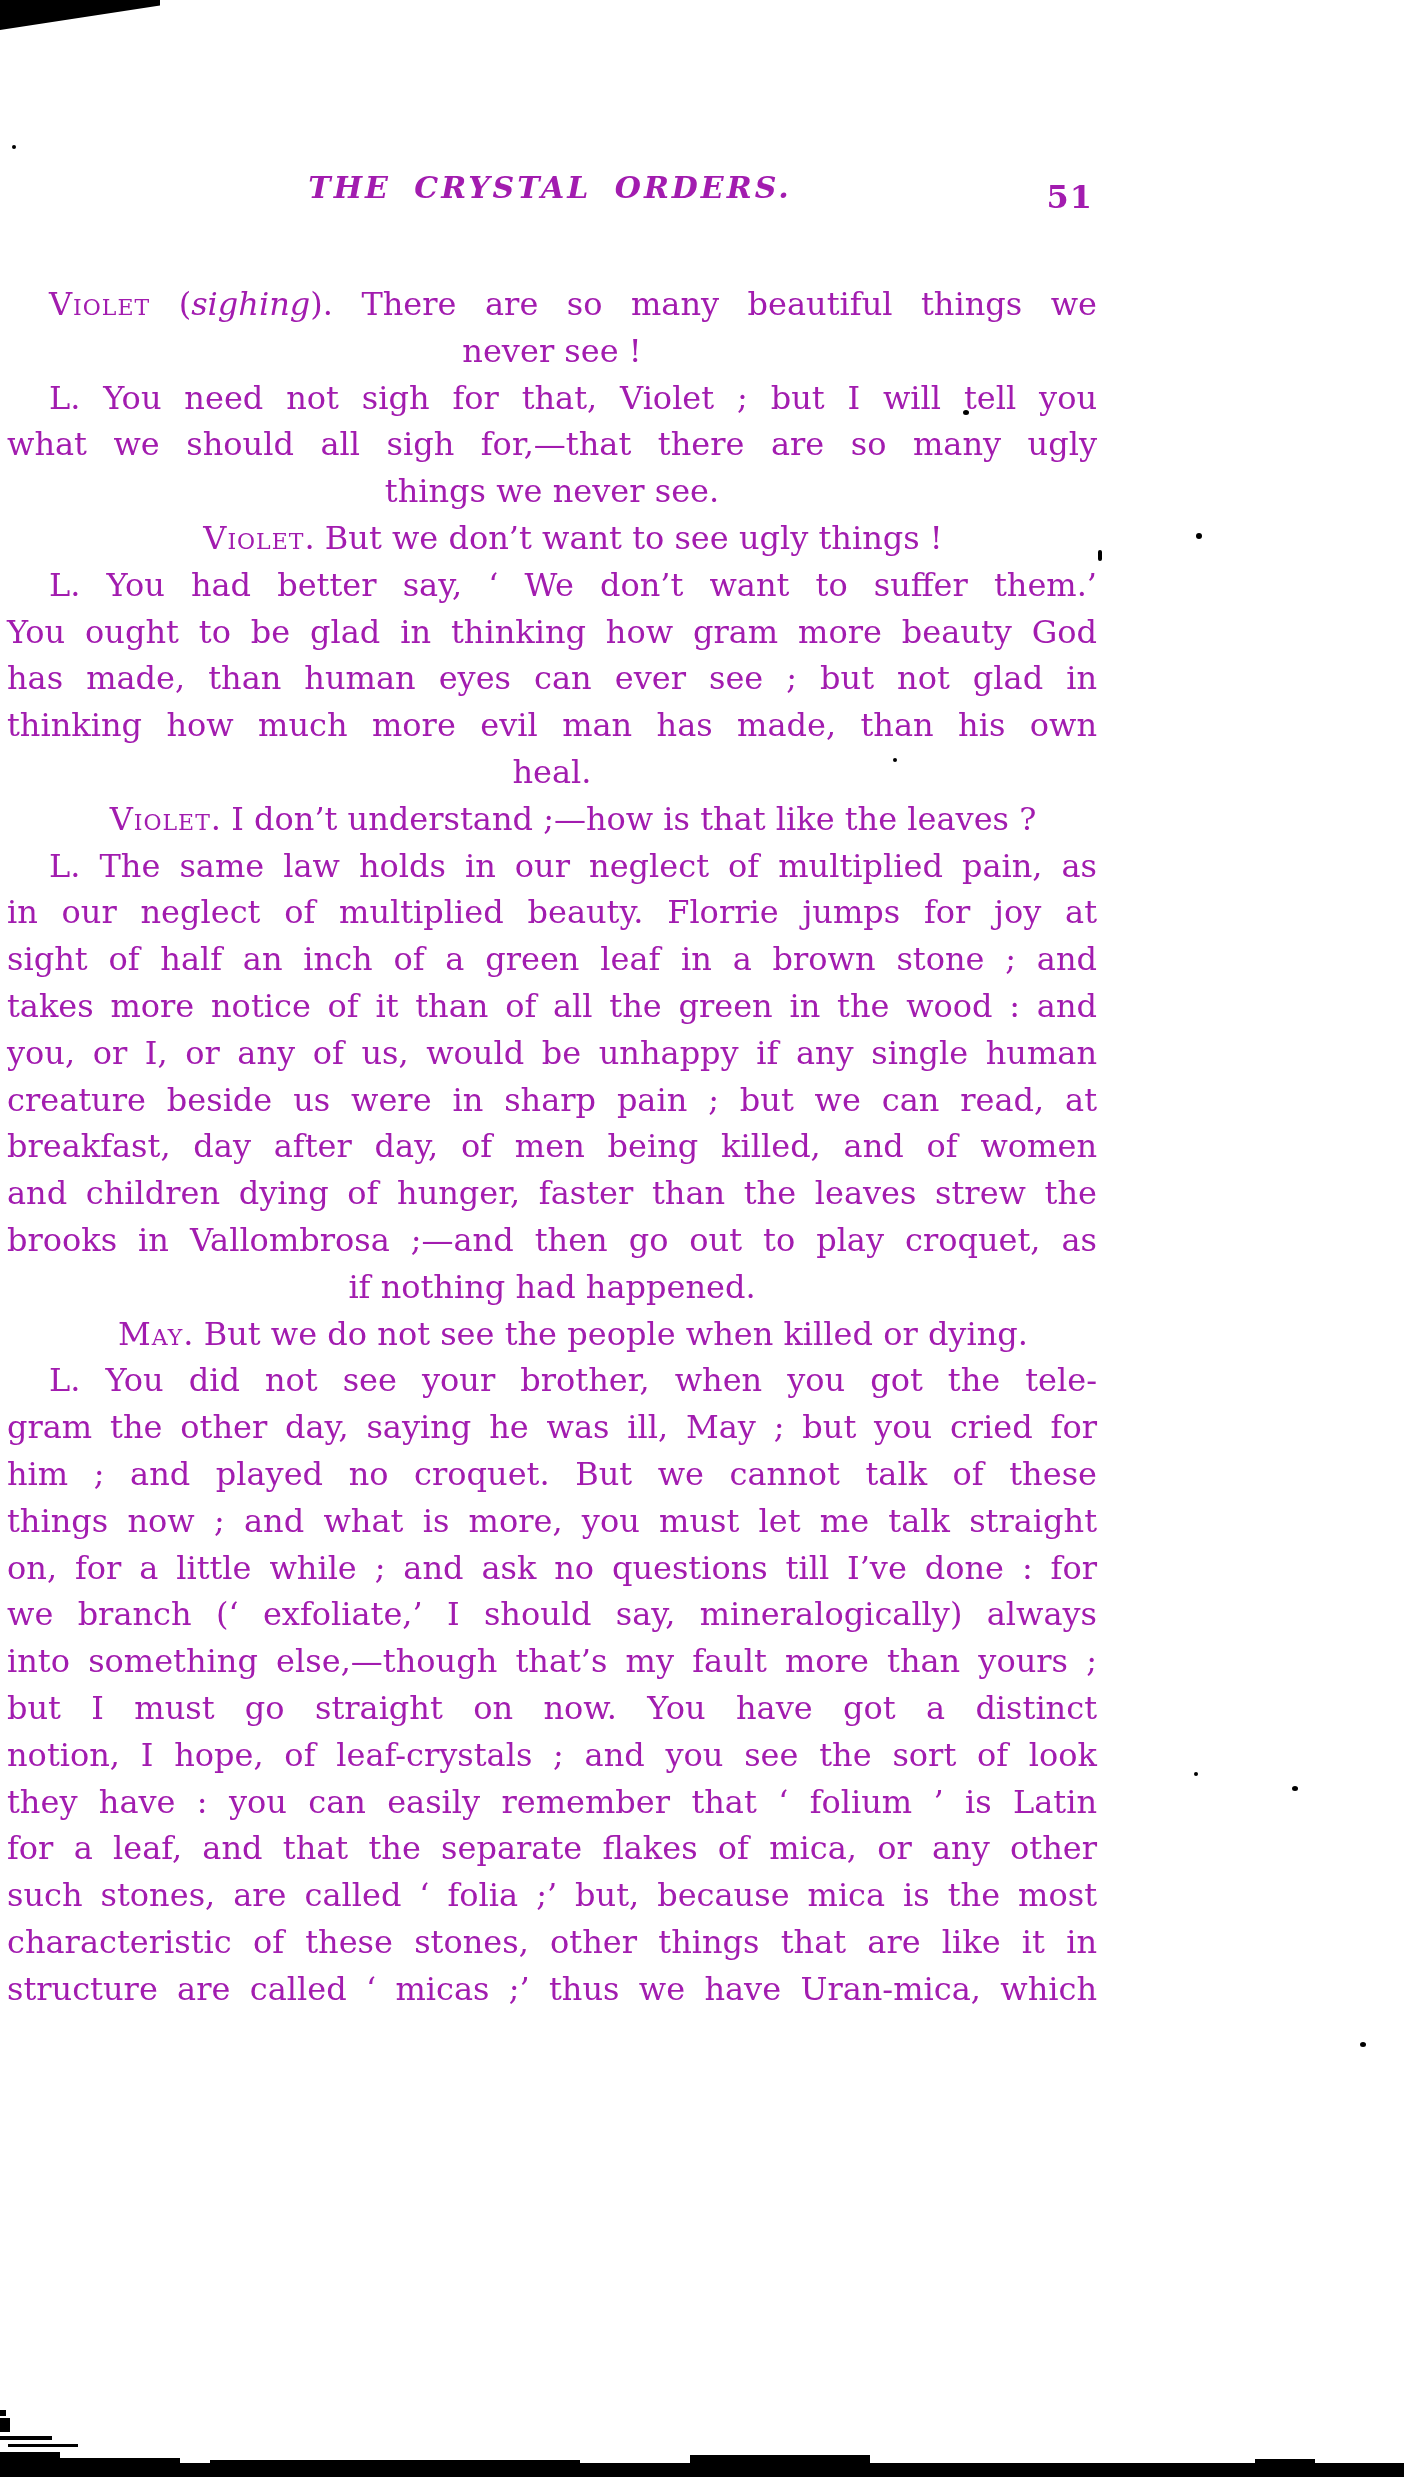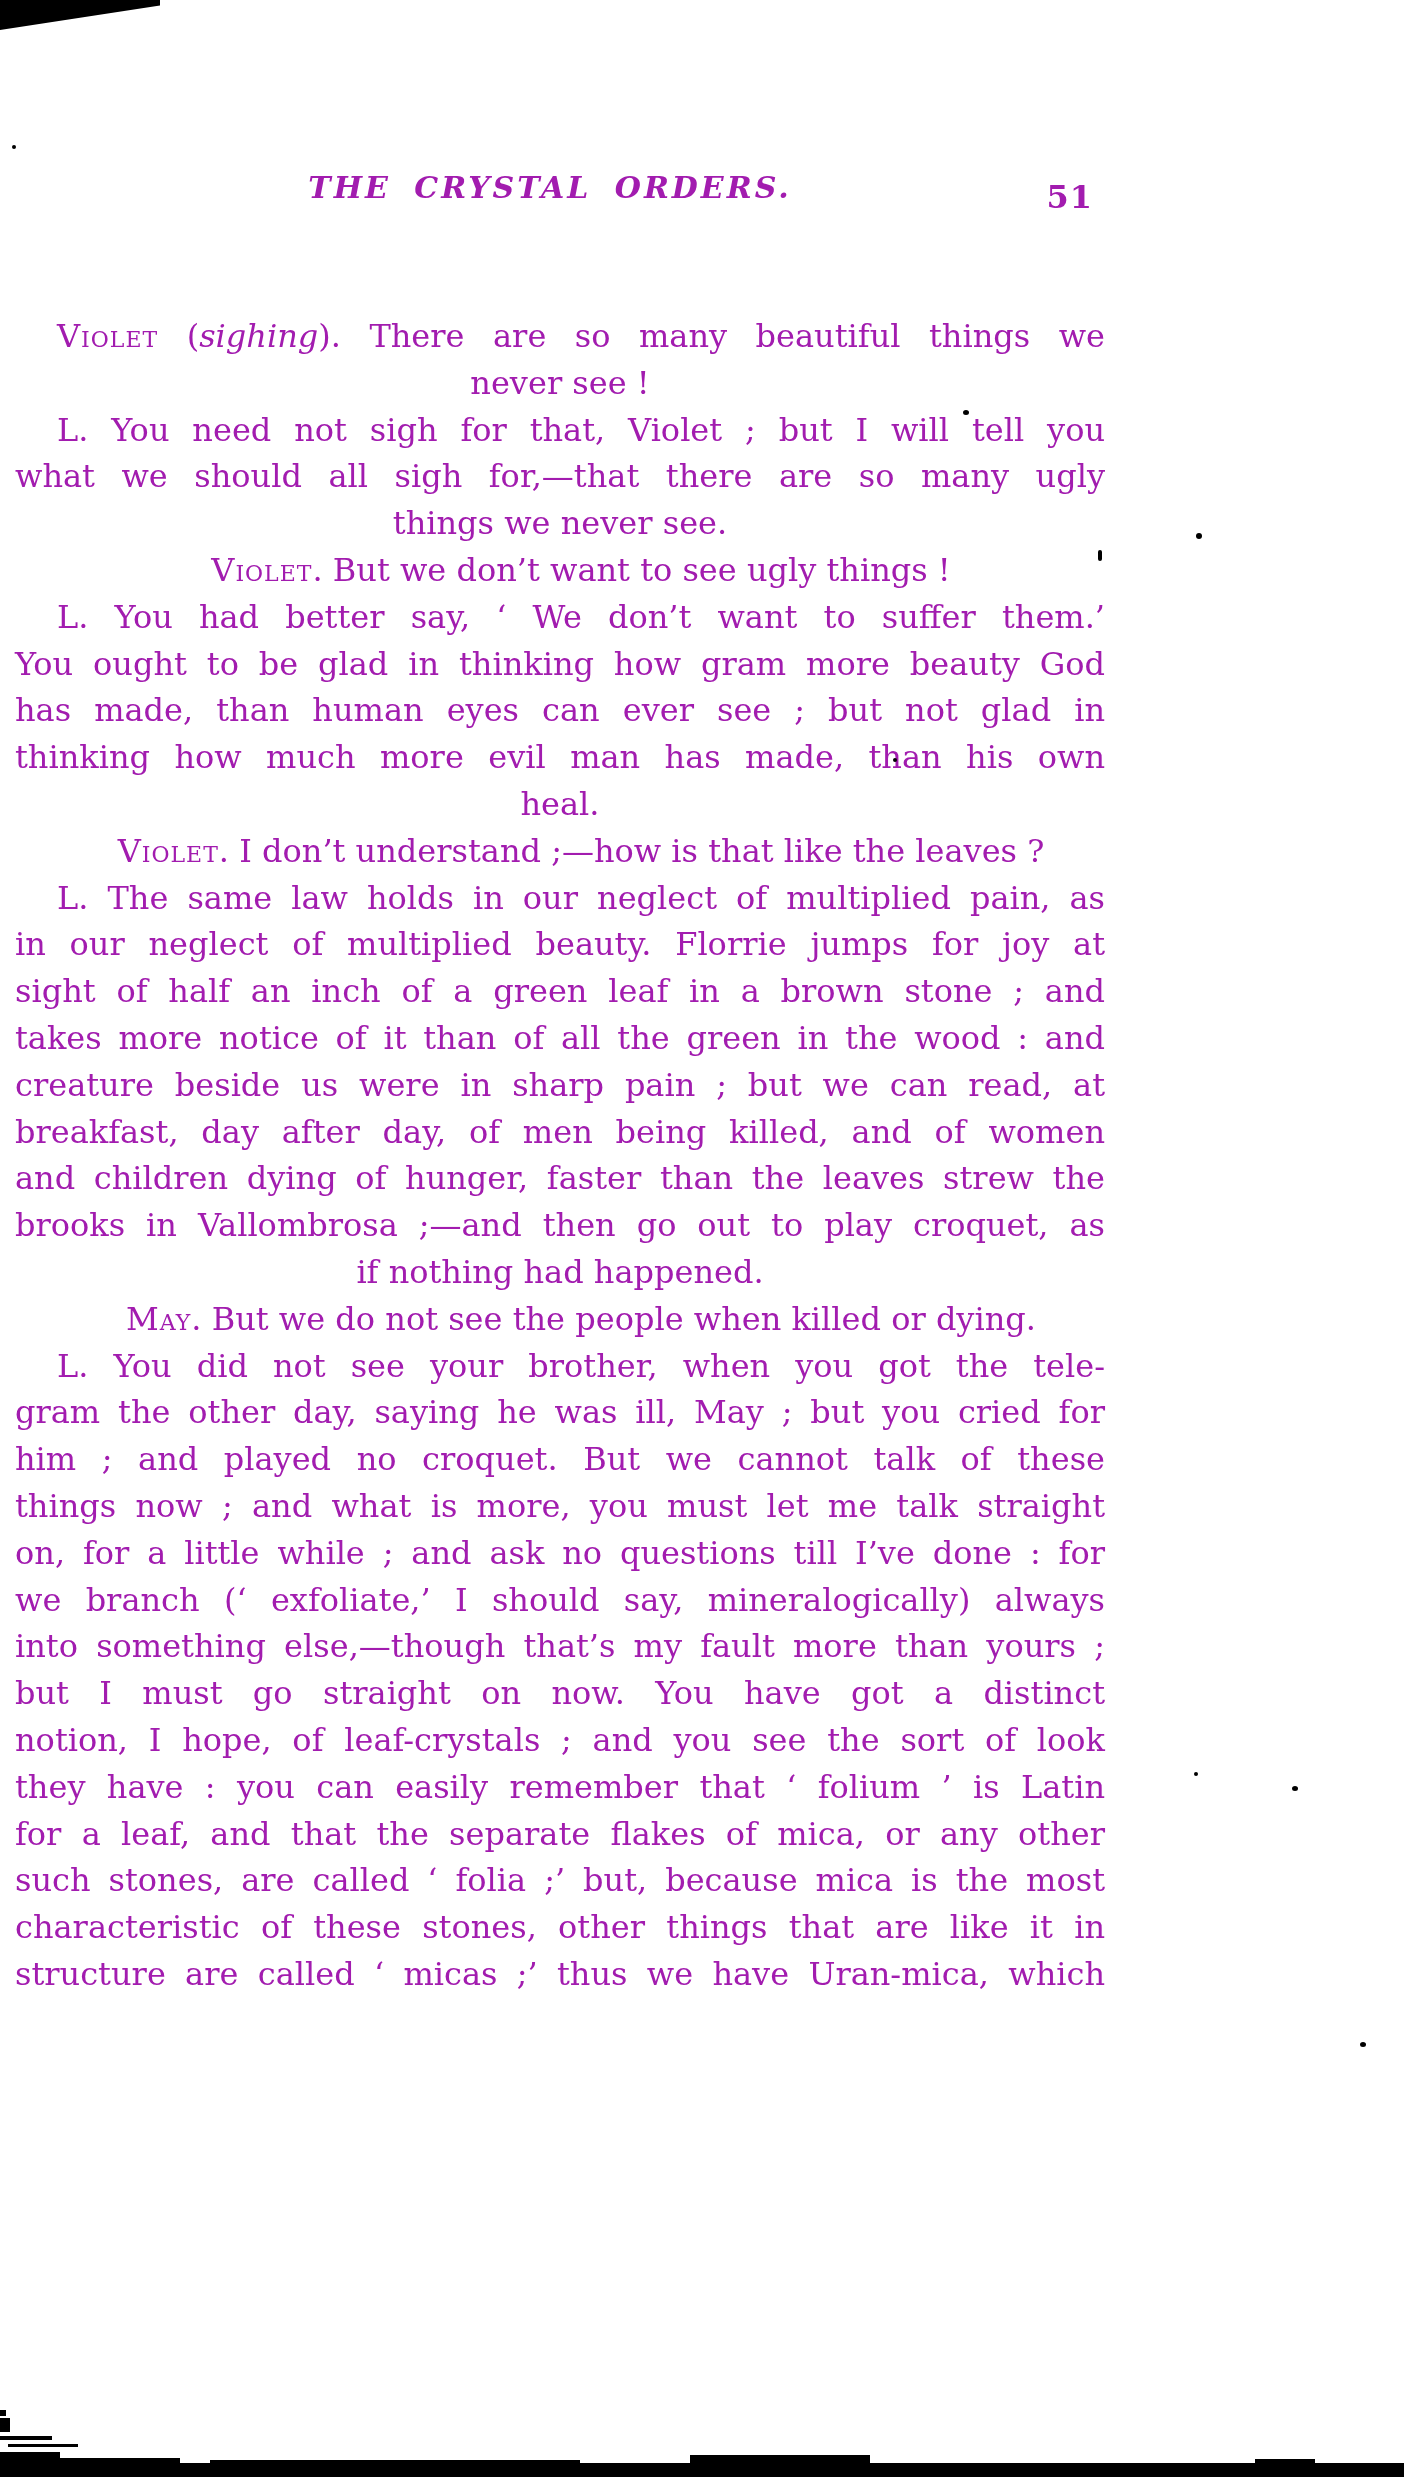--- a/index.html
+++ b/index.html
@@ -27,21 +27,21 @@
   }
   .pagenum{
     position:absolute;right:2px;top:8px;
     font-weight:bold;
     font-size:32px;
     letter-spacing:1px;
   }
   
   .bodytext{
     position:absolute;
-    left:15px;top:281px;width:1090px;height:1785px;margin-top:32px;
+    left:7px;top:281px;width:1090px;height:1785px;
   }
   .line{
     height:46.8px;
     line-height:46.8px;
     font-size:32px;
     white-space:nowrap;
     overflow:visible;
   }
   .just{
     text-align:justify;
@@ -87,20 +87,21 @@
       <div class="line just ind"><span>L. You had better say, ‘ We don’t want to suffer them.’</span></div>
       <div class="line just"><span>You ought to be glad in thinking how gram more beauty God</span></div>
       <div class="line just"><span>has made, than human eyes can ever see ; but not glad in</span></div>
       <div class="line just"><span>thinking how much more evil man has made, than his own</span></div>
       <div class="line left"><span>heal.</span></div>
       <div class="line left ind"><span class="sc">Violet</span><span>. I don’t understand ;—how is that like the leaves ?</span></div>
       <div class="line just ind"><span>L. The same law holds in our neglect of multiplied pain, as</span></div>
       <div class="line just"><span>in our neglect of multiplied beauty. Florrie jumps for joy at</span></div>
       <div class="line just"><span>sight of half an inch of a green leaf in a brown stone ; and</span></div>
       <div class="line just"><span>takes more notice of it than of all the green in the wood : and</span></div>
+      <div class="line just"><span>you, or I, or any of us, would be unhappy if any single human</span></div>
       <div class="line just"><span>creature beside us were in sharp pain ; but we can read, at</span></div>
       <div class="line just"><span>breakfast, day after day, of men being killed, and of women</span></div>
       <div class="line just"><span>and children dying of hunger, faster than the leaves strew the</span></div>
       <div class="line just"><span>brooks in Vallombrosa ;—and then go out to play croquet, as</span></div>
       <div class="line left"><span>if nothing had happened.</span></div>
       <div class="line left ind"><span class="sc">May</span><span>. But we do not see the people when killed or dying.</span></div>
       <div class="line just ind"><span>L. You did not see your brother, when you got the tele-</span></div>
       <div class="line just"><span>gram the other day, saying he was ill, May ; but you cried for</span></div>
       <div class="line just"><span>him ; and played no croquet. But we cannot talk of these</span></div>
       <div class="line just"><span>things now ; and what is more, you must let me talk straight</span></div>

